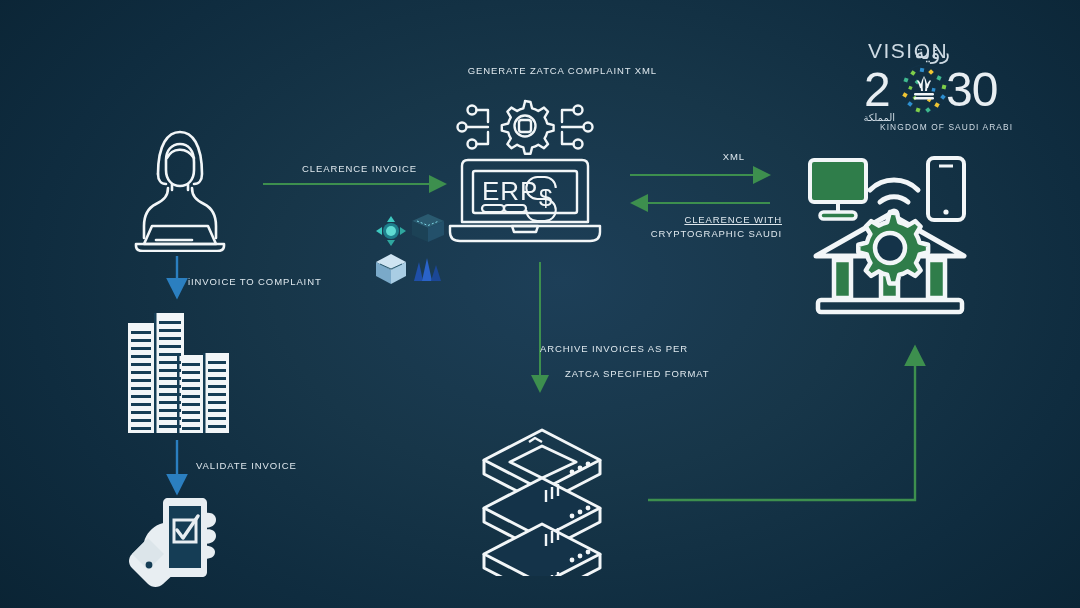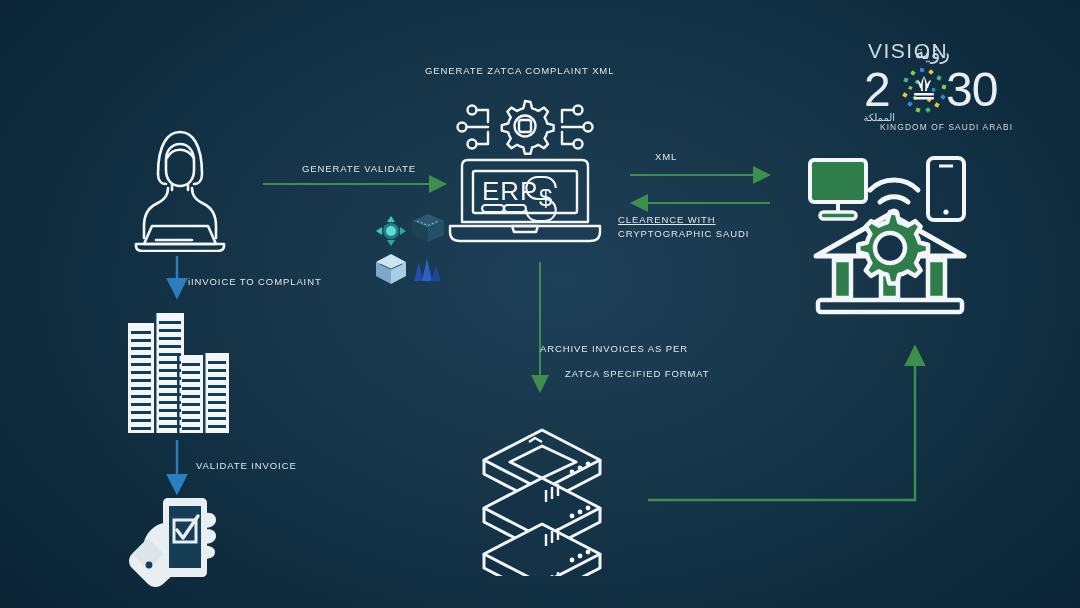--- a/index.html
+++ b/index.html
@@ -18,21 +18,21 @@
   }
   .lbl {
     position:absolute;
     color:#dfe8ee;
     font-size:9.5px;
     letter-spacing:0.9px;
     line-height:13px;
     white-space:pre-line;
     font-family:"Liberation Sans", sans-serif;
   }
-  .lbl.center { text-align:left; }
+  .lbl.center { text-align:right; }
   .svg-layer { position:absolute; inset:0; width:1080px; height:608px; pointer-events:none; }
   .node { position:absolute; }
 </style>
 </head>
 <body>
 
 <div id="canvas">
 
   <svg class="svg-layer" viewBox="0 0 1080 608">
     <defs>
@@ -52,21 +52,21 @@
 
     <line x1="540" y1="262" x2="540" y2="390" stroke="#3d8f4e" stroke-width="2" marker-end="url(#ahG)"></line>
 
     <path d="M648,500 L915,500 L915,348" fill="none" stroke="#3d8f4e" stroke-width="2.4" marker-end="url(#ahG)"></path>
 
     <line x1="177" y1="256" x2="177" y2="296" stroke="#2b7fc0" stroke-width="2.4" marker-end="url(#ahB)"></line>
 
     <line x1="177" y1="440" x2="177" y2="492" stroke="#2b7fc0" stroke-width="2.4" marker-end="url(#ahB)"></line>
   </svg>
 
-  <div class="lbl" style="left:302px; top:162px;">GENERATE VALIDATE</div>
+  <div class="lbl" style="left:302px; top:162px;">CLEARENCE INVOICE</div>
 
   <div class="lbl center" style="left:425px; top:64px; width:232px;">GENERATE ZATCA COMPLAINT XML</div>
 
   <div class="lbl center" style="left:655px; top:150px; width:90px;">XML</div>
 
   <div class="lbl center" style="left:618px; top:213px; width:164px;text-decoration:underline;">CLEARENCE WITH</div>
   <div class="lbl center" style="left:618px; top:227px; width:164px;">CRYPTOGRAPHIC SAUDI</div>
 
   <div class="lbl" style="left:188px; top:275px;">iINVOICE TO COMPLAINT</div>
 

